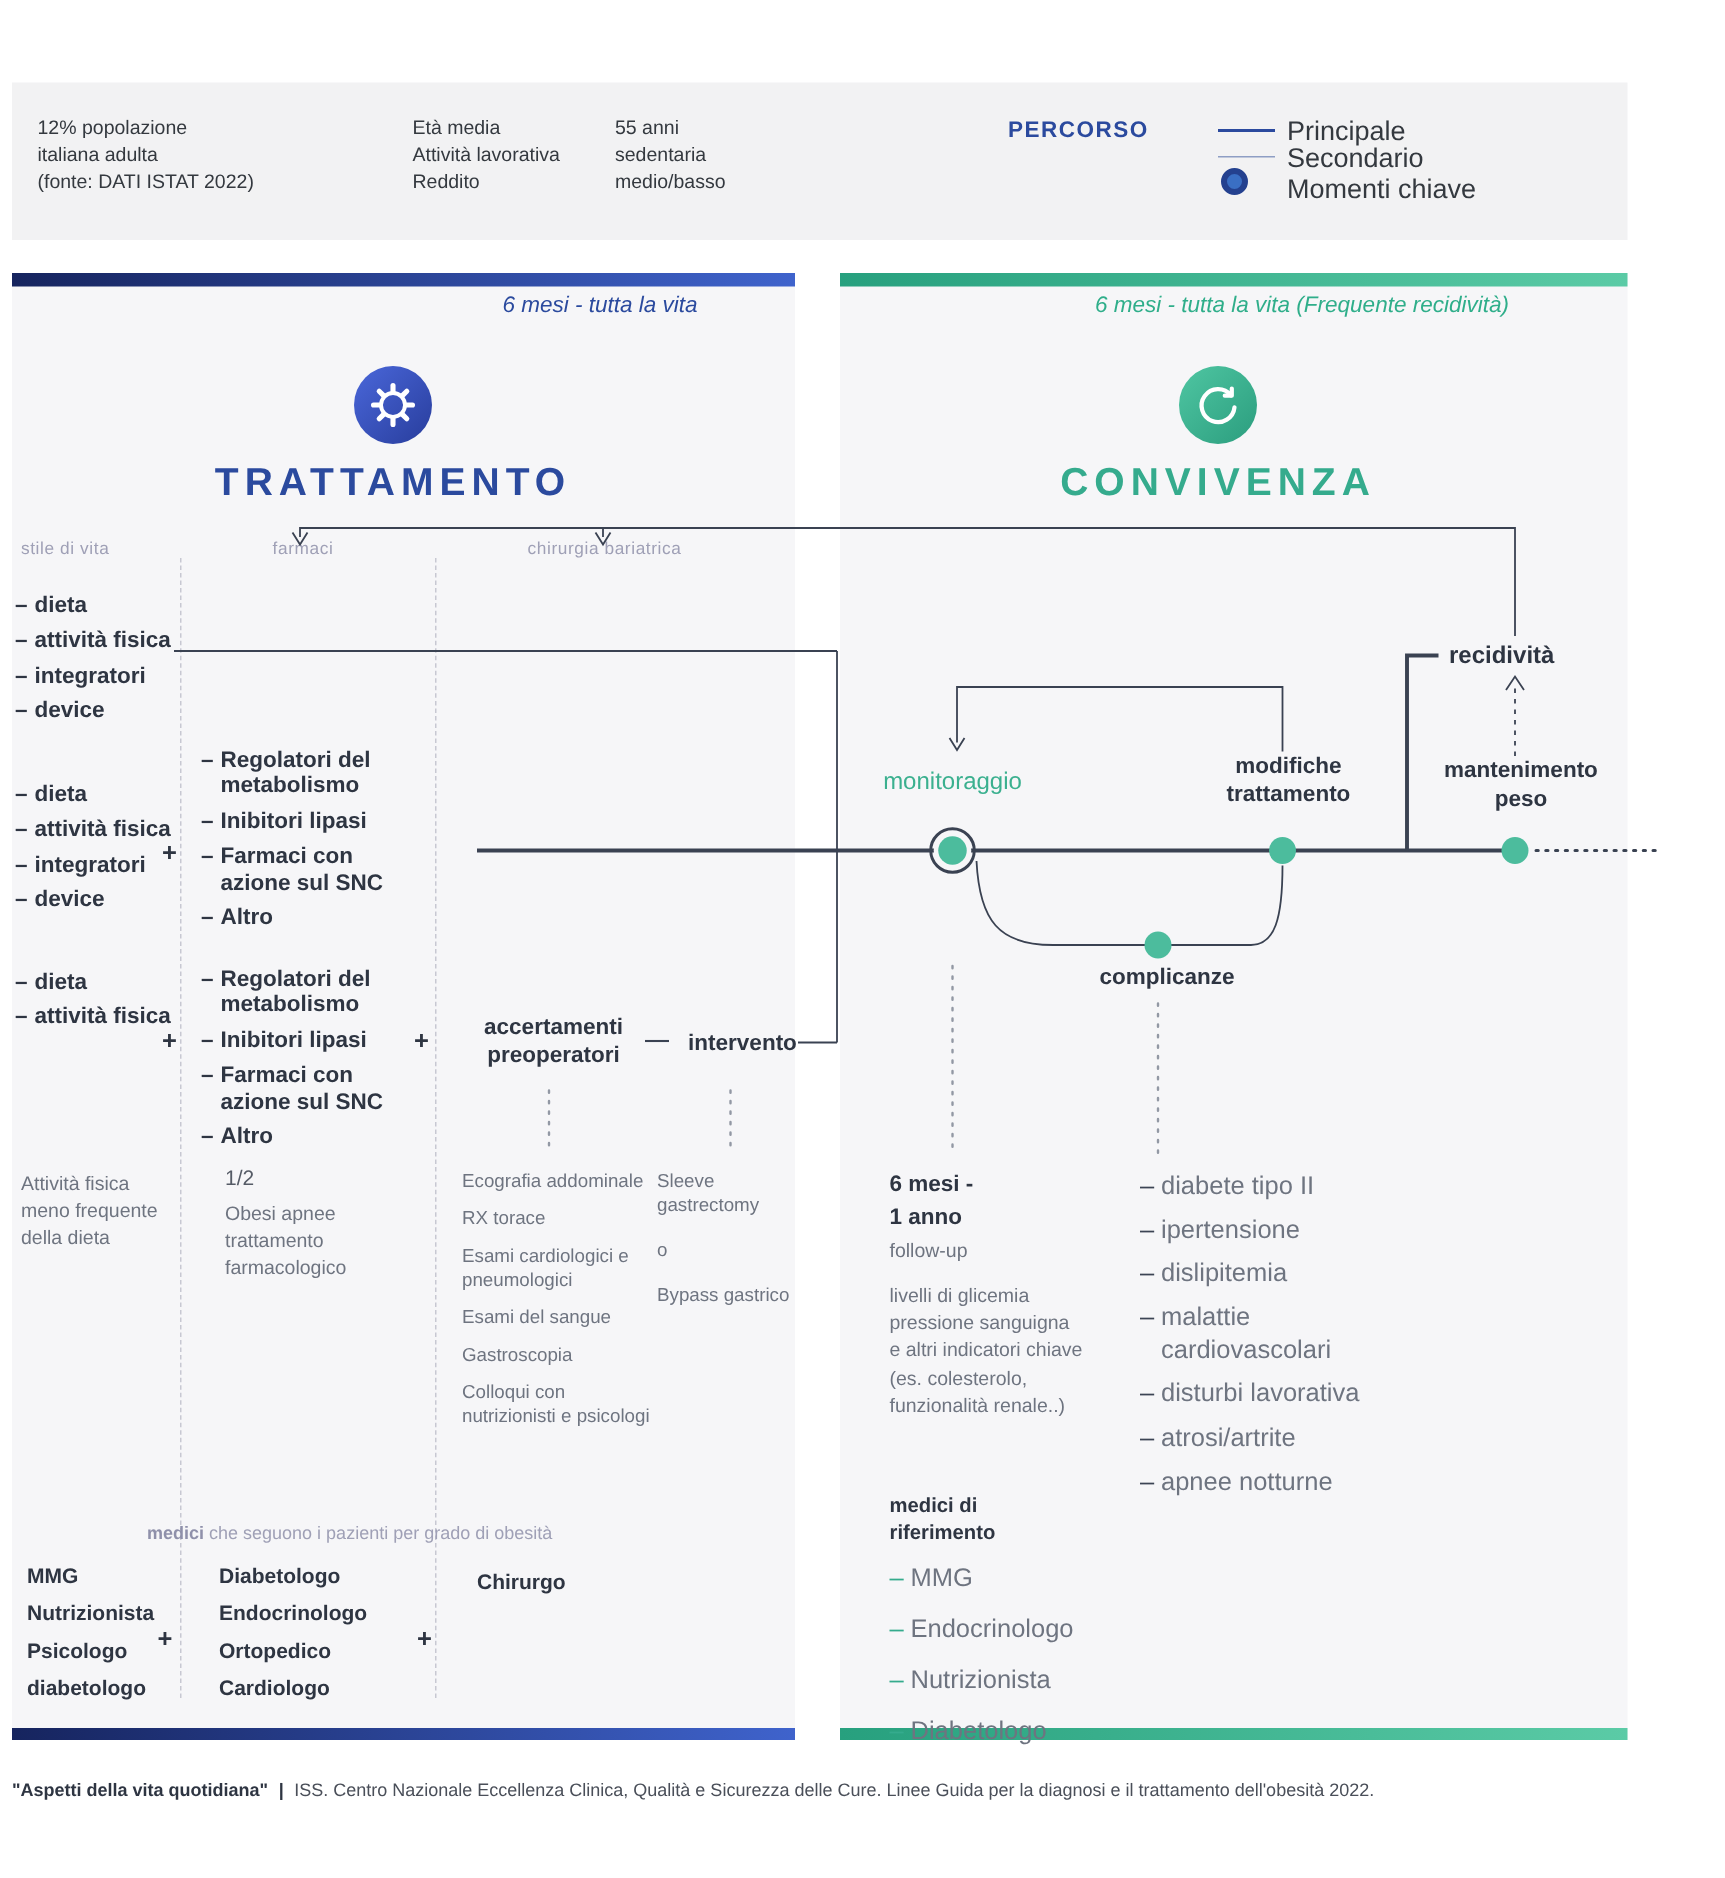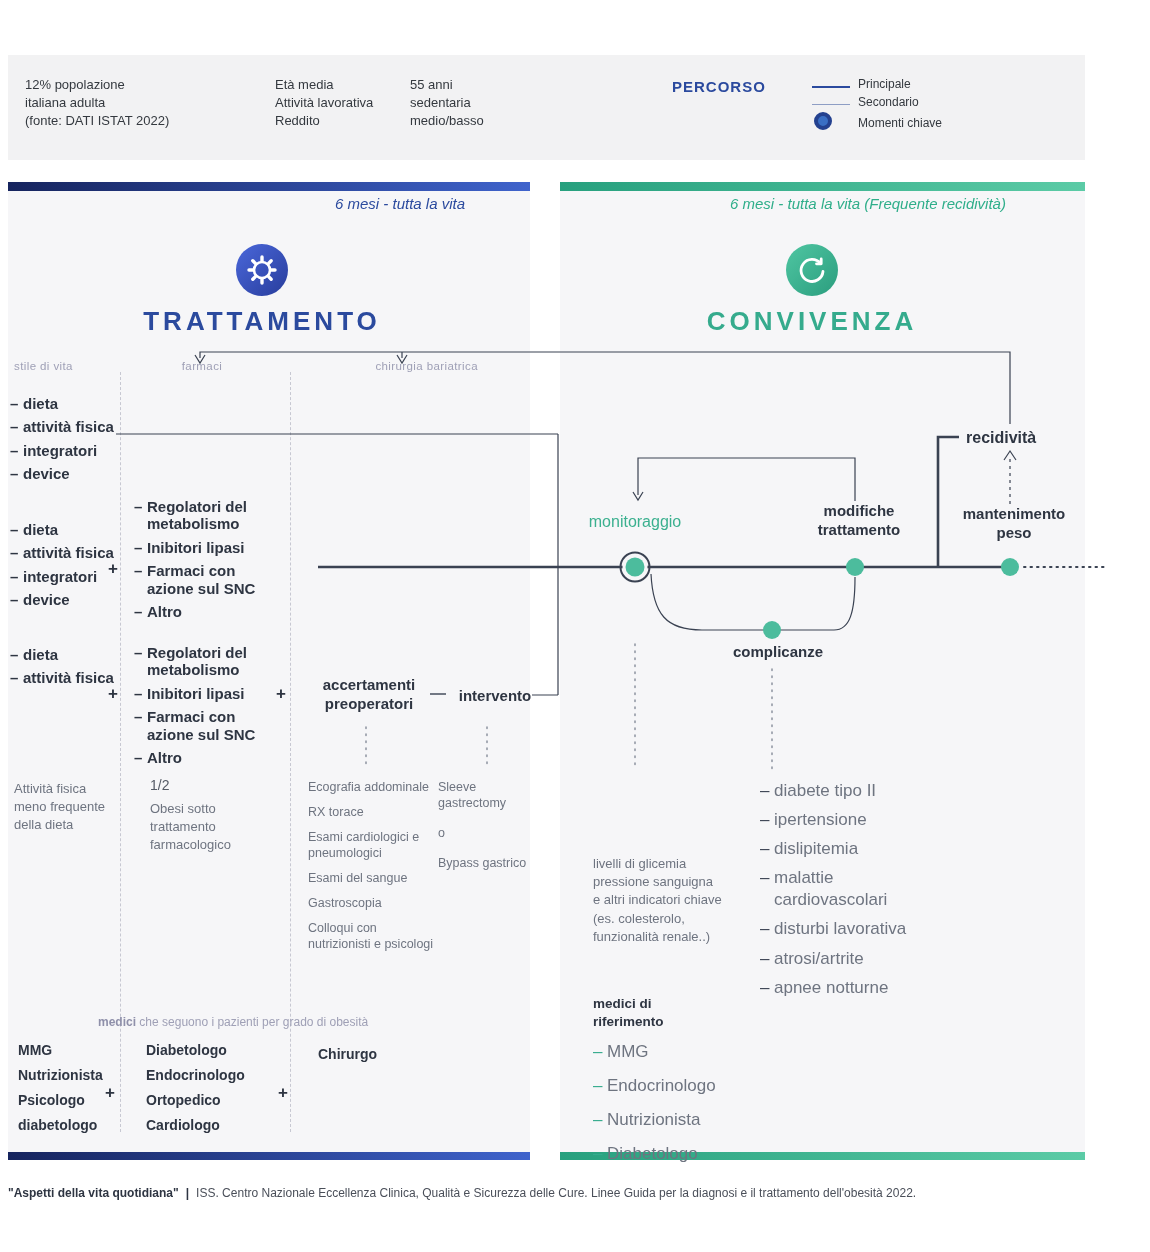--- a/index.html
+++ b/index.html
@@ -9,21 +9,21 @@
   *{margin:0;padding:0;box-sizing:border-box}
   body{
     width:1150px;height:1252px;position:relative;background:#fff;
     font-family:"Liberation Sans",sans-serif;color:var(--dark);overflow:hidden;
   }
   
   .header-bar{position:absolute;left:8px;top:55px;width:1077px;height:105px;background:var(--headerbg)}
   .h-block{position:absolute;font-size:13px;line-height:18px;color:#34393f}
   .h-block.bold div{font-weight:normal}
   .percorso{position:absolute;font-size:15px;font-weight:bold;letter-spacing:1px;color:var(--blue)}
-  .legend-label{position:absolute;font-size:12px;color:#34393f}
+  .legend-label{position:absolute;font-size:18px;color:#34393f}
   .legend-line{position:absolute;width:38px;height:0}
   .legend-line.main-line{border-top:2.5px solid var(--blue)}
   .legend-line.sec-line{border-top:1.5px solid #8e9ec4}
   .legend-dot{position:absolute;width:18px;height:18px;border-radius:50%;background:#3a6fc4;border:4px solid #24418f}
   
   .panel{position:absolute;background:var(--panel)}
   .panel-left{left:8px;top:182px;width:522px;height:978px}
   .panel-right{left:560px;top:182px;width:525px;height:978px}
   .bar{position:absolute;left:0;right:0;height:9px}
   .bar.top{top:0}.bar.bottom{bottom:0;height:8px}
@@ -127,21 +127,21 @@
         <line x1="16.8" y1="35.2" x2="19.6" y2="32.4"></line>
           <line x1="32.4" y1="19.6" x2="35.2" y2="16.8"></line>
       </g>
     </svg>
   </div>
 
   <div class="big-title blue" style="left:94px;top:124px;width:320px">TRATTAMENTO</div>
 
   <div class="col-label" style="left:6px;top:178px">stile di vita</div>
   <div class="col-label" style="left:144px;top:178px;width:100px;text-align:center">farmaci</div>
-  <div class="col-label" style="left:320px;top:178px;width:150px;text-align:right">chirurgia bariatrica</div>
+  <div class="col-label" style="left:320px;top:178px;width:150px;text-align:center">chirurgia bariatrica</div>
 
   <div class="vline-dash" style="left:112px;top:190px;height:760px"></div>
   <div class="vline-dash" style="left:282px;top:190px;height:760px"></div>
 
   <div class="bold-list" style="left:2px;top:213px;width:106px">
     <div class="item">dieta</div>
     <div class="item">attività fisica</div>
     <div class="item">integratori</div>
     <div class="item">device</div>
   </div>
@@ -171,21 +171,21 @@
     <div class="item">Farmaci con azione sul SNC</div>
     <div class="item">Altro</div>
   </div>
   <div class="plus" style="left:268px;top:502px">+</div>
 
   <div class="node-label" style="left:288px;top:494px;width:146px">accertamenti preoperatori</div>
   <div class="node-label" style="left:442px;top:505px;width:90px;text-align:center">intervento</div>
 
   <div class="gray" style="left:6px;top:598px;width:100px">Attività fisica meno frequente della dieta</div>
   <div class="frac" style="left:142px;top:595px">1/2</div>
-  <div class="gray" style="left:142px;top:618px;width:118px">Obesi sotto trattamento farmacologico</div>
+  <div class="gray" style="left:142px;top:618px;width:118px">Obesi apnee trattamento farmacologico</div>
 
   <div class="gray-list" style="left:300px;top:597px;width:130px">
     <div class="item">Ecografia addominale</div>
     <div class="item">RX torace</div>
     <div class="item">Esami cardiologici e pneumologici</div>
     <div class="item">Esami del sangue</div>
     <div class="item">Gastroscopia</div>
     <div class="item">Colloqui con nutrizionisti e psicologi</div>
   </div>
 
@@ -239,20 +239,25 @@
   </div>
 
   <div class="big-title teal" style="left:92px;top:124px;width:320px">CONVIVENZA</div>
 
   <div class="monit-label" style="left:10px;top:331px;width:130px">monitoraggio</div>
   <div class="node-label" style="left:240px;top:320px;width:118px">modifiche trattamento</div>
   <div class="node-label" style="left:390px;top:323px;width:128px">mantenimento peso</div>
   <div class="recid-label" style="left:406px;top:247px">recidività</div>
   <div class="node-label" style="left:158px;top:461px;width:120px">complicanze</div>
 
+  <div style="position:absolute;left:33px;top:599px;width:120px">
+    <div class="fu-bold">6 mesi -</div>
+    <div class="fu-bold">1 anno</div>
+    <div class="fu-gray">follow-up</div>
+  </div>
 
   <div class="gray" style="left:33px;top:673px;width:130px">livelli di glicemia pressione sanguigna e altri indicatori chiave (es. colesterolo, funzionalità renale..)</div>
 
   <div class="medici-title" style="left:33px;top:813px;width:105px">medici di riferimento</div>
 
   <div class="dash-list teal" style="left:33px;top:859px;width:140px">
     <div class="item" style="margin-bottom:12px">MMG</div>
     <div class="item" style="margin-bottom:12px">Endocrinologo</div>
     <div class="item" style="margin-bottom:12px">Nutrizionista</div>
     <div class="item">Diabetologo</div>

